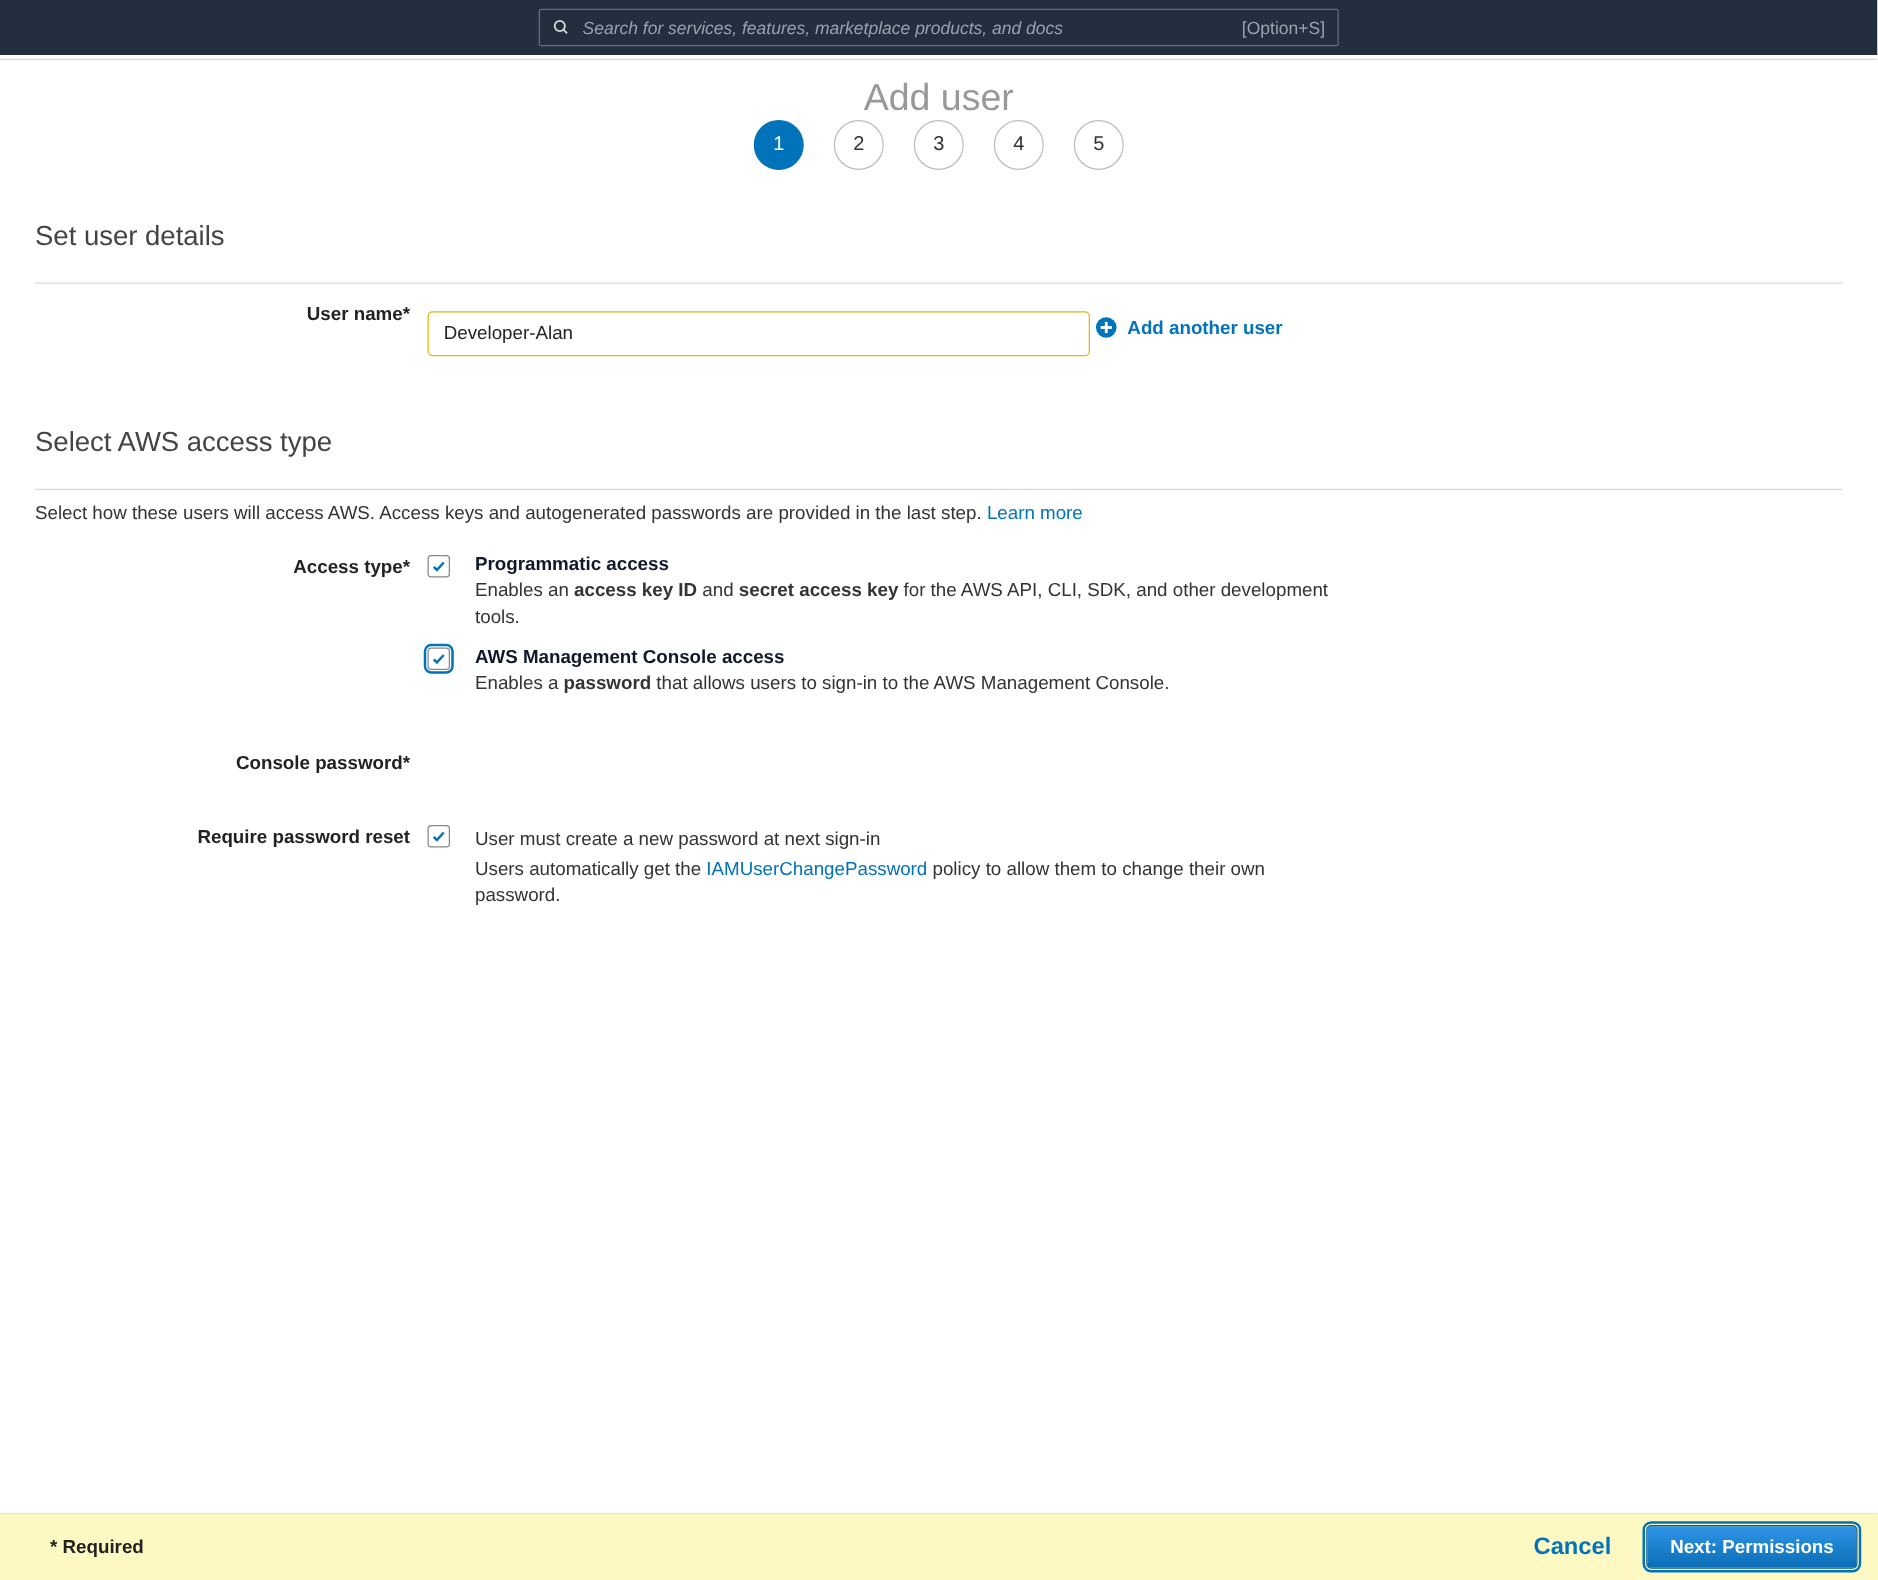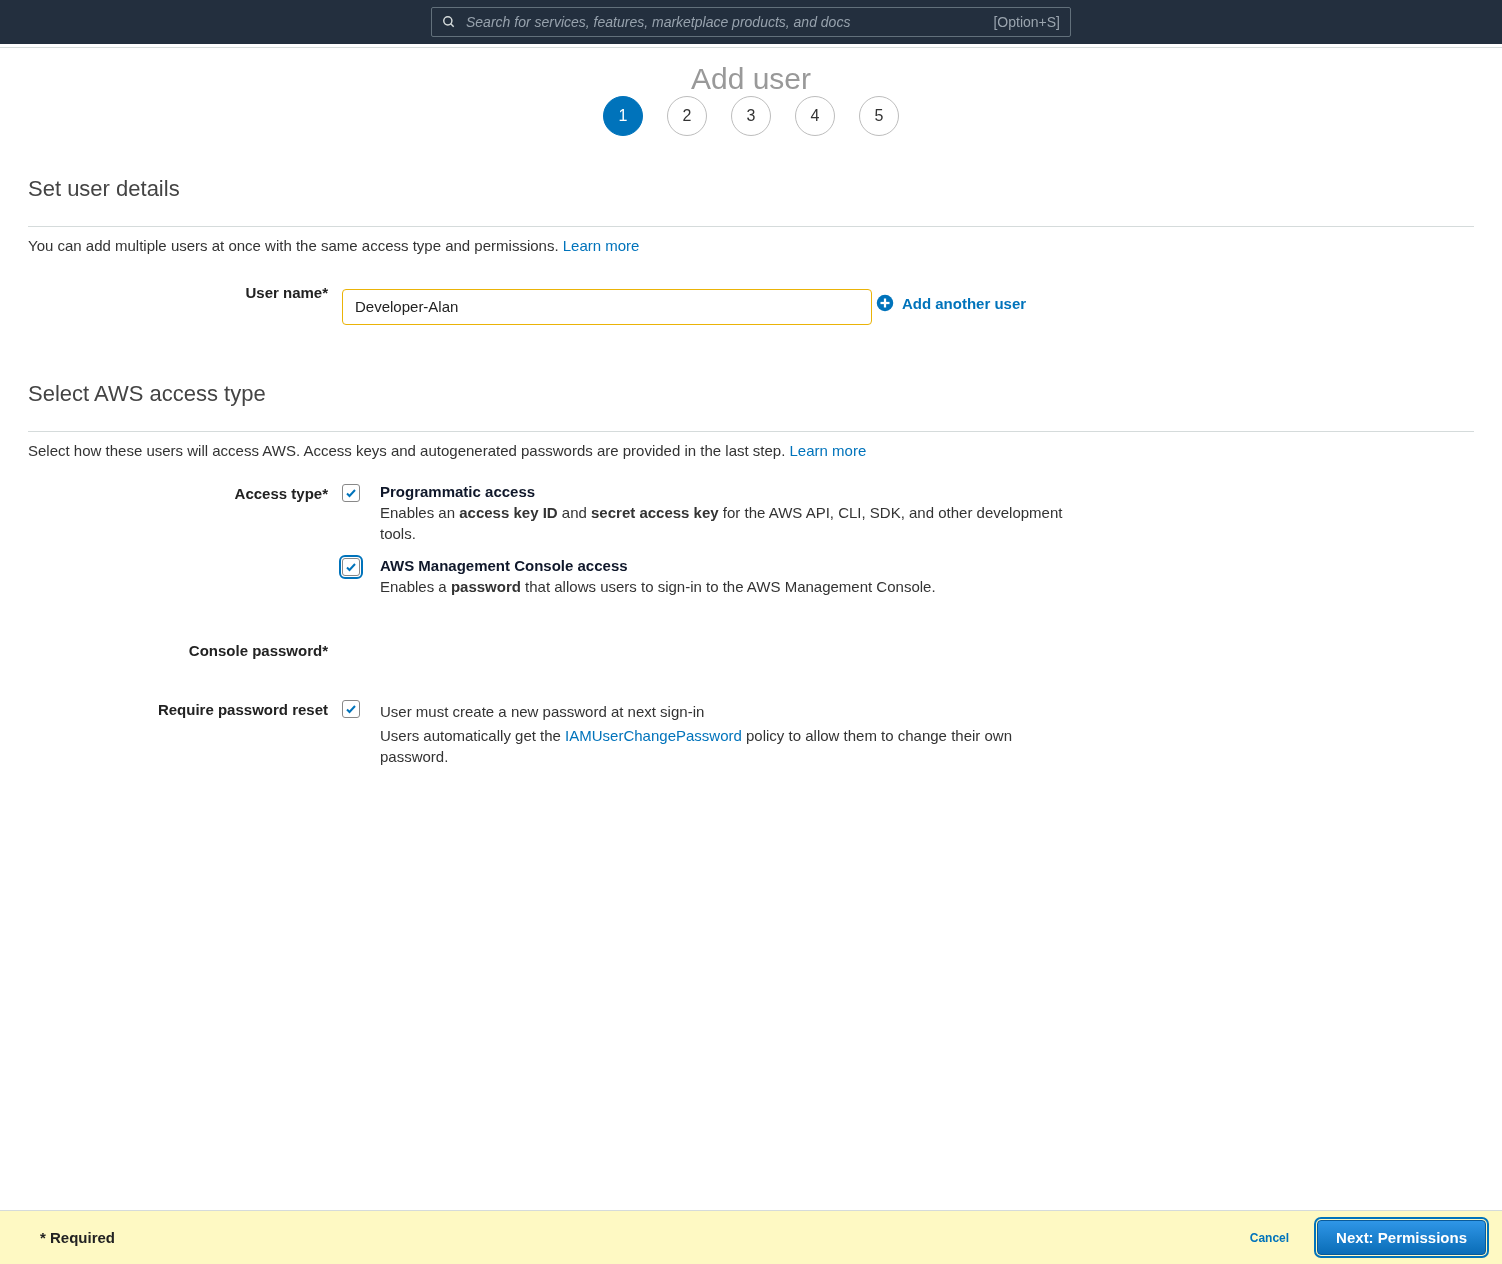--- a/index.html
+++ b/index.html
@@ -259,21 +259,21 @@
     }
     .footer-right {
       display: flex;
       align-items: center;
       gap: 28px;
     }
     .btn-cancel {
       color: #0073bb;
       background: none;
       border: none;
-      font-size: 12px;
+      font-size: 19px;
       font-weight: 700;
       cursor: pointer;
     }
     .btn-next {
       background: linear-gradient(#2f96e7, #0a6db7);
       color: #fff;
       border: 1px solid #0a5a99;
       border-radius: 4px;
       padding: 8px 18px;
       font-size: 15px;
@@ -305,23 +305,20 @@
     <div class="steps">
       <div class="step active">1</div>
       <div class="step">2</div>
       <div class="step">3</div>
       <div class="step">4</div>
       <div class="step">5</div>
     </div>
   </div>
 
   <h2 class="section-title">Set user details</h2>
-  <p class="section-desc">
-    <span>You can add multiple users at once with the same access type and permissions. </span><a class="link">Learn more</a>
-  </p>
 
   <div class="form-row">
     <div class="form-label-col">
       <span class="form-label">User name*</span>
     </div>
     <div class="form-controls-col">
       <input type="text" class="text-input" value="Developer-Alan" style="">
       <div class="add-another">
         <svg class="plus-icon" viewBox="0 0 24 24" fill="currentColor">
           <circle cx="12" cy="12" r="11"></circle>

